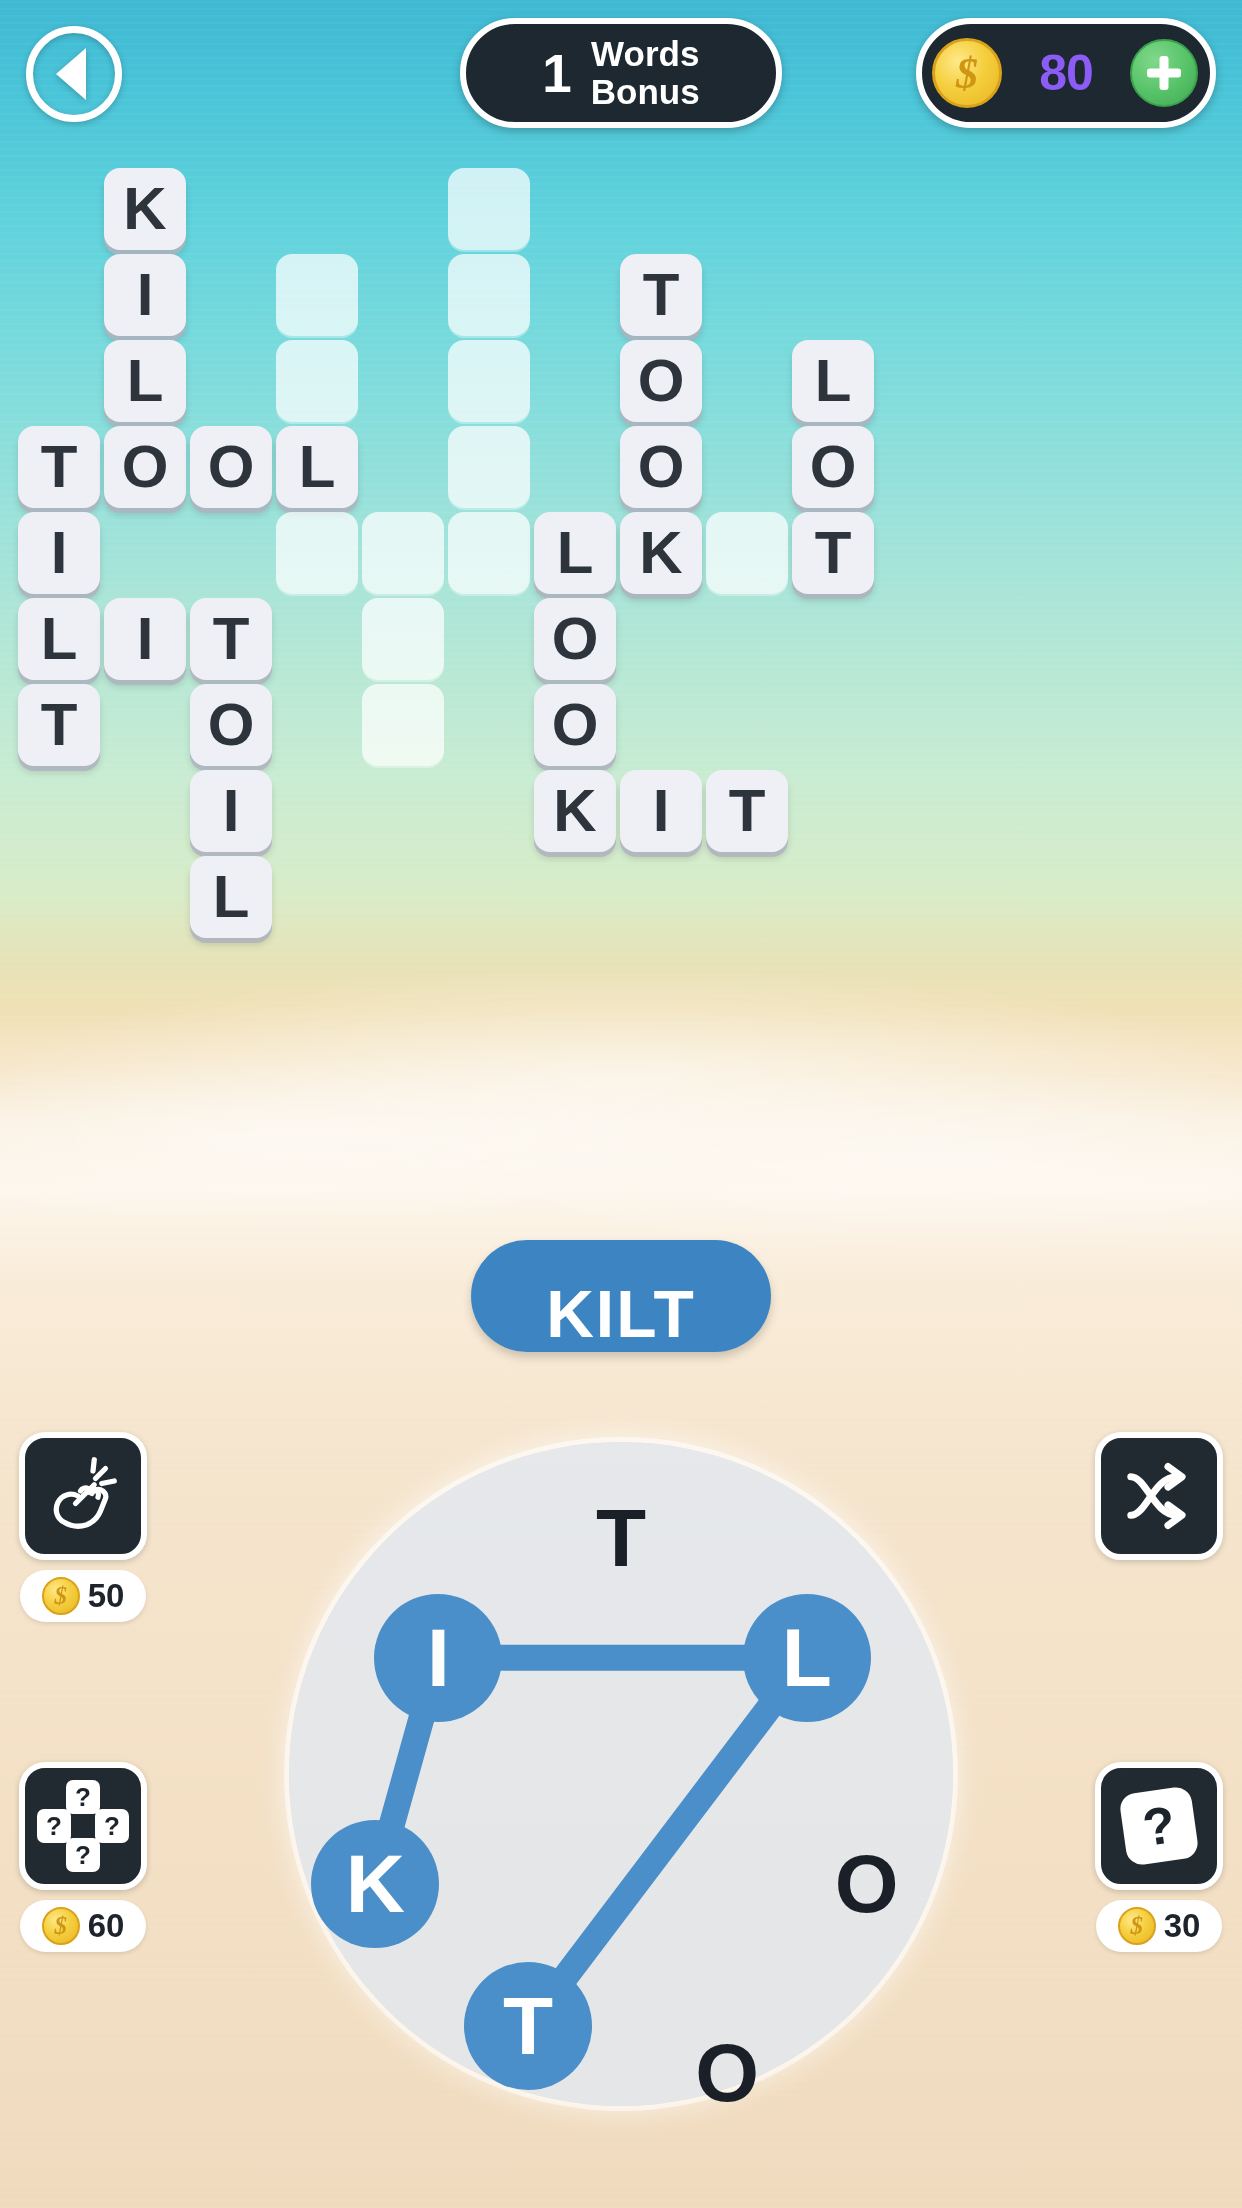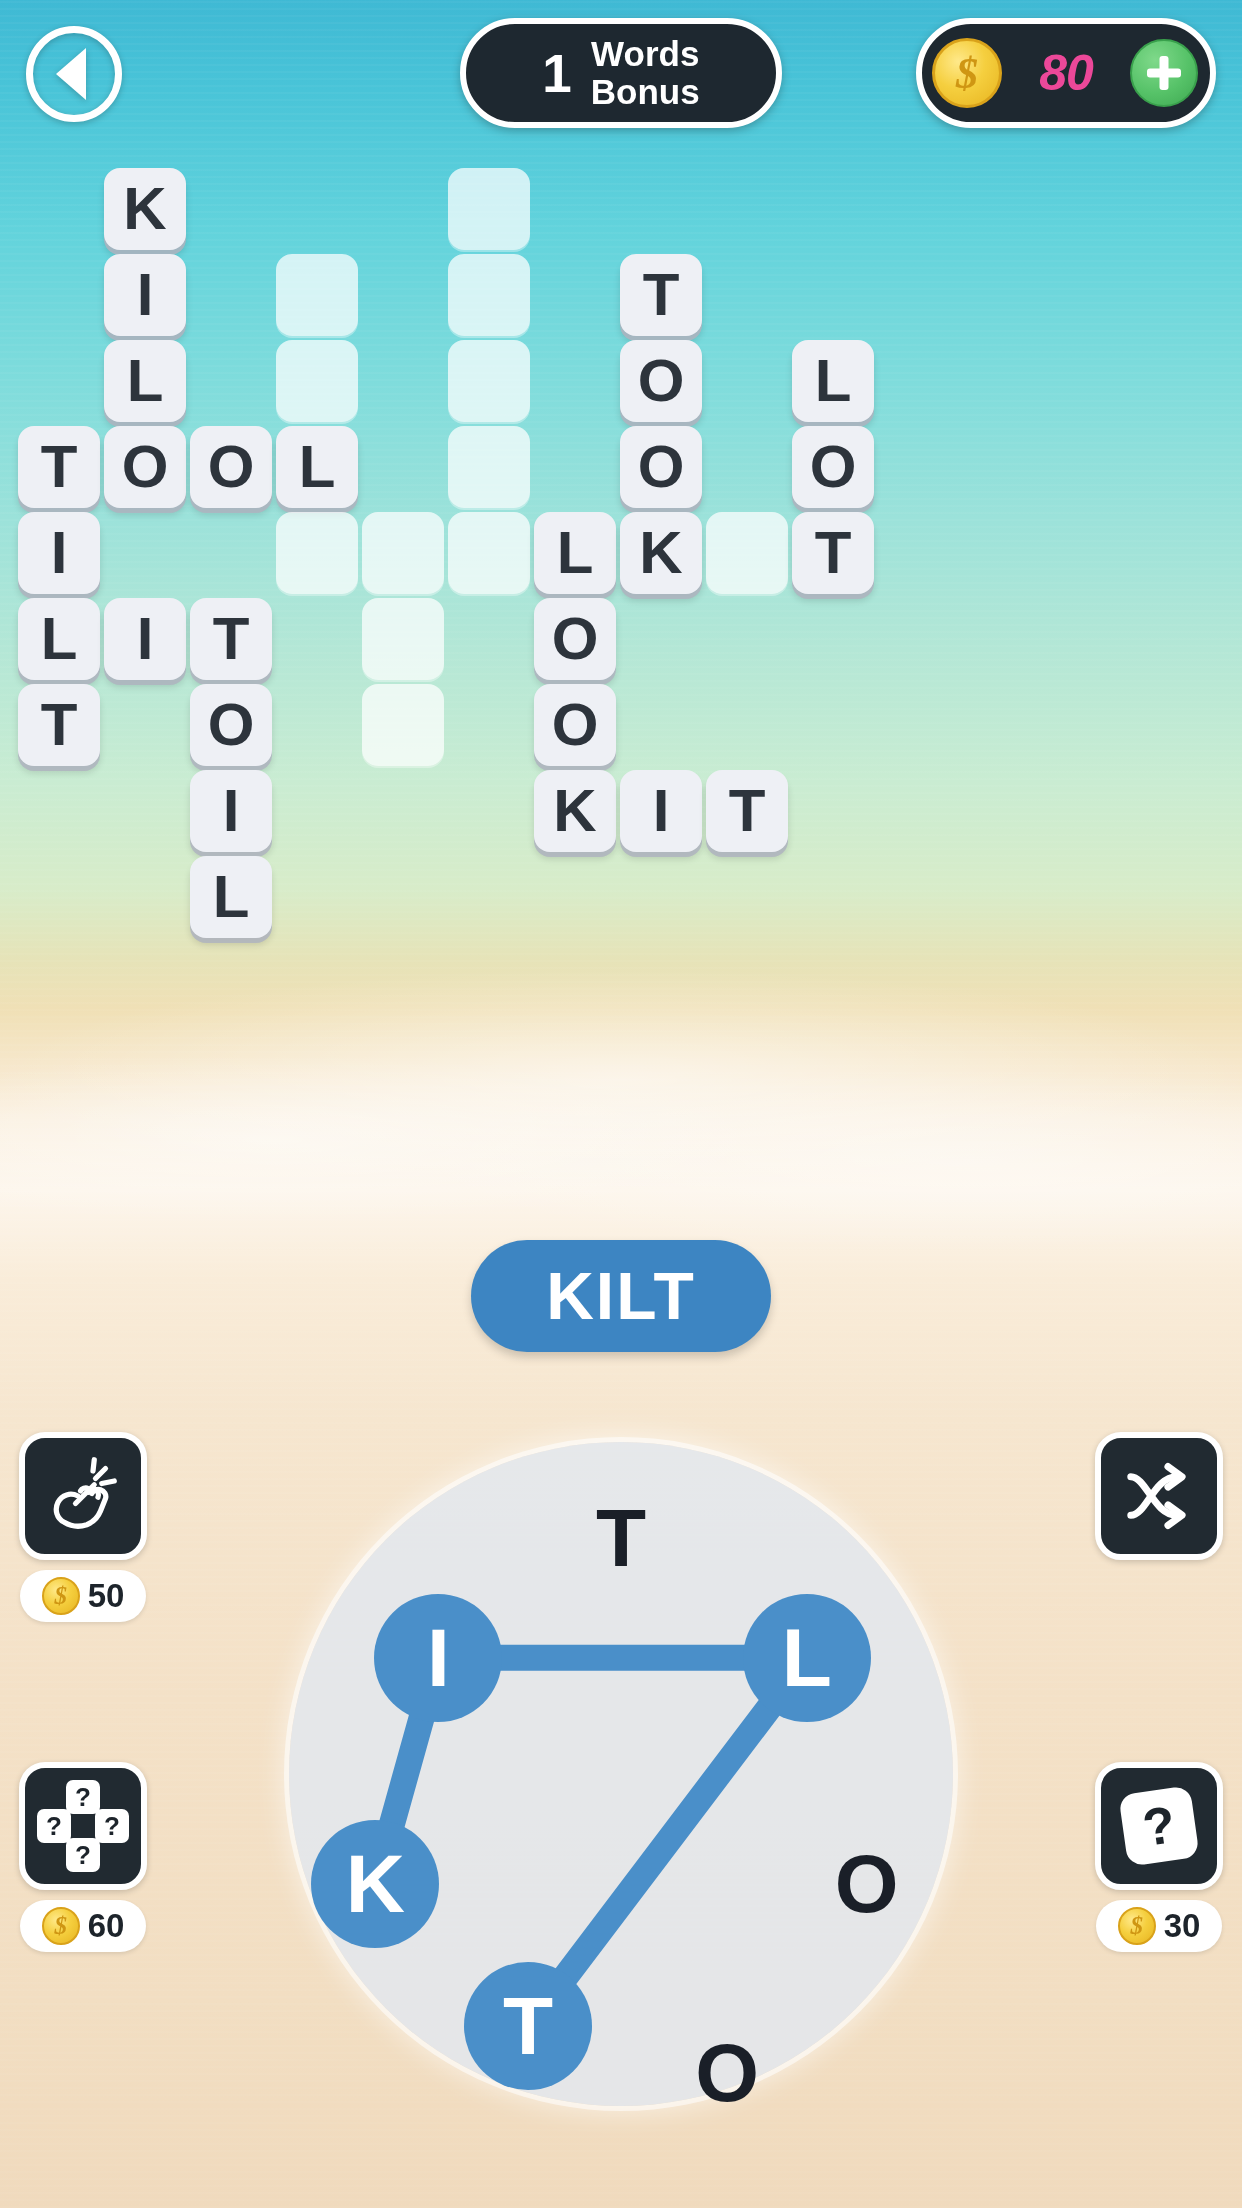--- a/index.html
+++ b/index.html
@@ -94,22 +94,22 @@
   .coin {
     width: 70px; height: 70px; border-radius: 50%;
     background: radial-gradient(circle at 36% 32%, #ffe98a 0%, #f5cf3f 45%, #e7b41f 100%);
     border: 3px solid #d9a21a;
     display: flex; align-items: center; justify-content: center;
     color: #cf9613; font-size: 44px; font-weight: 700; font-style: italic;
     font-family: "Liberation Serif", serif;
     flex: none;
   }
   .coin-amount {
-    color: #ec4899; font-size: 50px; font-weight: 700;
-    flex: 1; text-align: center; letter-spacing: -1px; font-style: italic;
+    color: #8b5cf6; font-size: 50px; font-weight: 700;
+    flex: 1; text-align: center; letter-spacing: -1px;
   }
   .plus-btn {
     width: 68px; height: 68px; border-radius: 50%;
     background: radial-gradient(circle at 36% 30%, #7fd98a 0%, #56c268 55%, #3ea851 100%);
     position: relative; flex: none;
     border: 2px solid #39a04c;
   }
   .plus-btn::before, .plus-btn::after {
     content: ""; position: absolute; background: #fff; border-radius: 3px;
     left: 50%; top: 50%;
@@ -141,21 +141,21 @@
   }
 
   
   .word-bubble {
     position: absolute;
     left: 50%; transform: translateX(-50%);
     top: 1240px;
     min-width: 300px; height: 112px;
     background: #3d85c2;
     border-radius: 56px;
-    display: flex; align-items: center; justify-content: center;
+    display: flex; align-items: flex-end; justify-content: center;
     padding: 0 46px;
     box-shadow: 0 5px 10px rgba(0,0,0,0.18);
   }
   .word-bubble span {
     color: #ffffff; font-size: 66px; font-weight: 700; letter-spacing: 2px;
   }
 
   
   .wheel {
     position: absolute;

